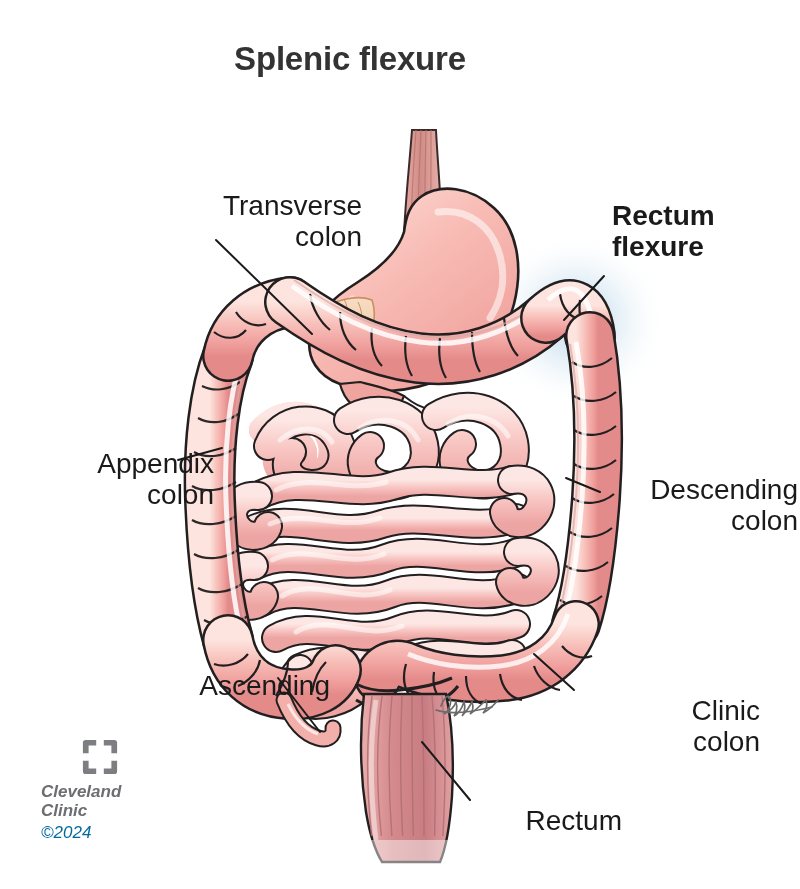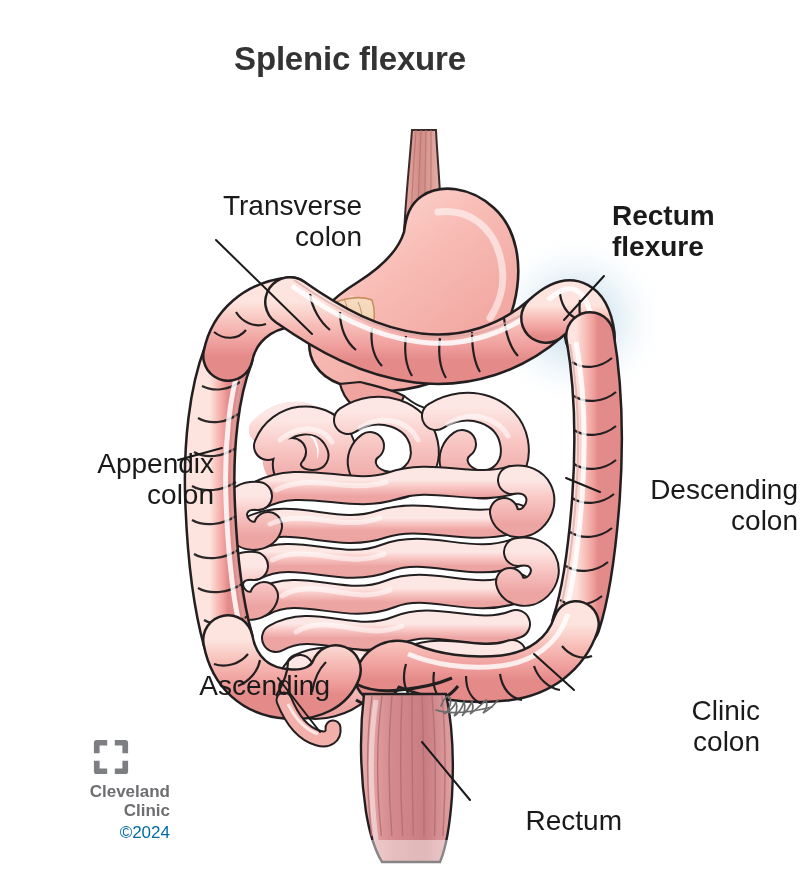--- a/index.html
+++ b/index.html
@@ -40,24 +40,25 @@
   #lbl-splenic    { left:612px; top:200px;  width:180px; }
   #lbl-ascending  { left:14px;  top:448px;  width:200px; }
   #lbl-descending { left:602px; top:474px;  width:196px; }
   #lbl-appendix   { left:130px; top:670px;  width:200px; }
   #lbl-sigmoid    { left:570px; top:695px;  width:190px; }
   #lbl-rectum     { left:462px; top:805px;  width:160px; }
 
   
   #brand {
     position:absolute;
-    left:52px; top:738px;
+    left:41px; top:738px;
     width:118px;
-    text-align:right;
+    text-align:left;
     color:#6d6e71;
+    font-style:italic;
   }
   #brand .mark { width:38px; height:38px; margin:0 auto 6px auto; display:block; }
   #brand .name {
     font-size:17px; font-weight:bold; line-height:1.12;
     color:#6d6e71; white-space:pre-line;
   }
   #brand .copy {
     font-size:17px; color:#0369a1; margin-top:3px;
   }
   svg { display:block; }

